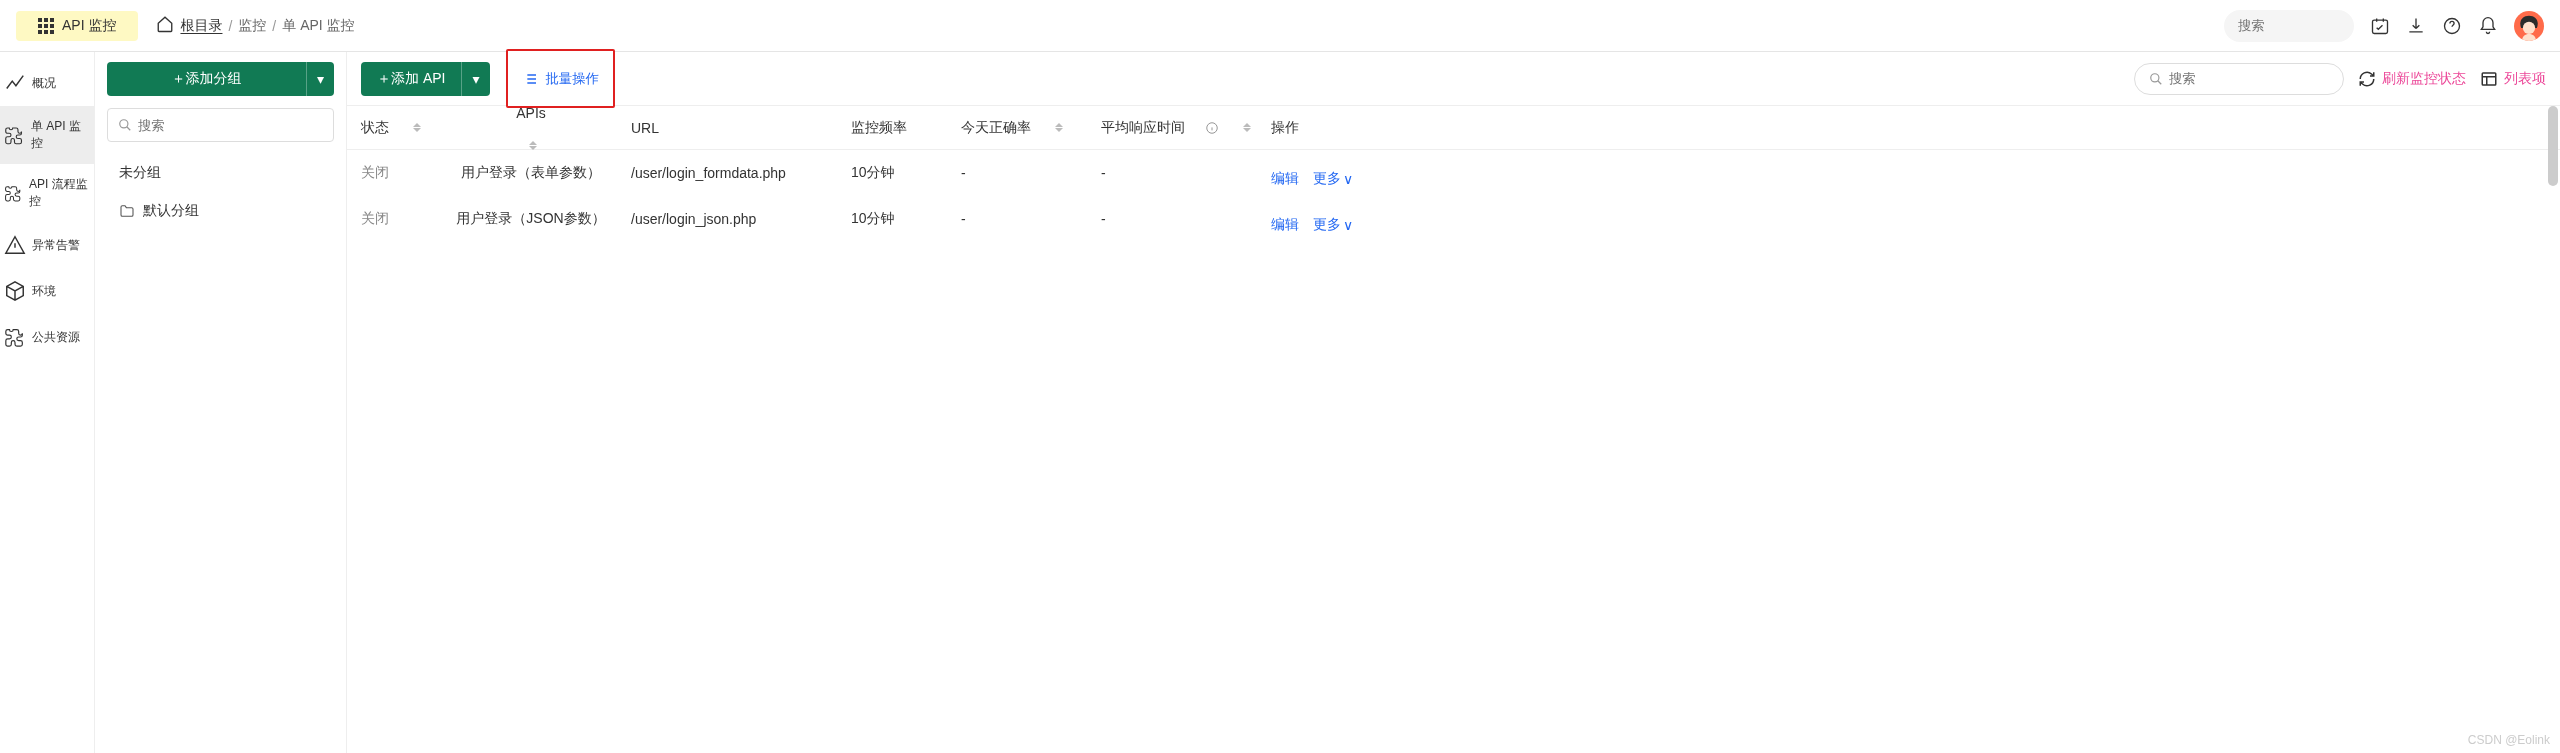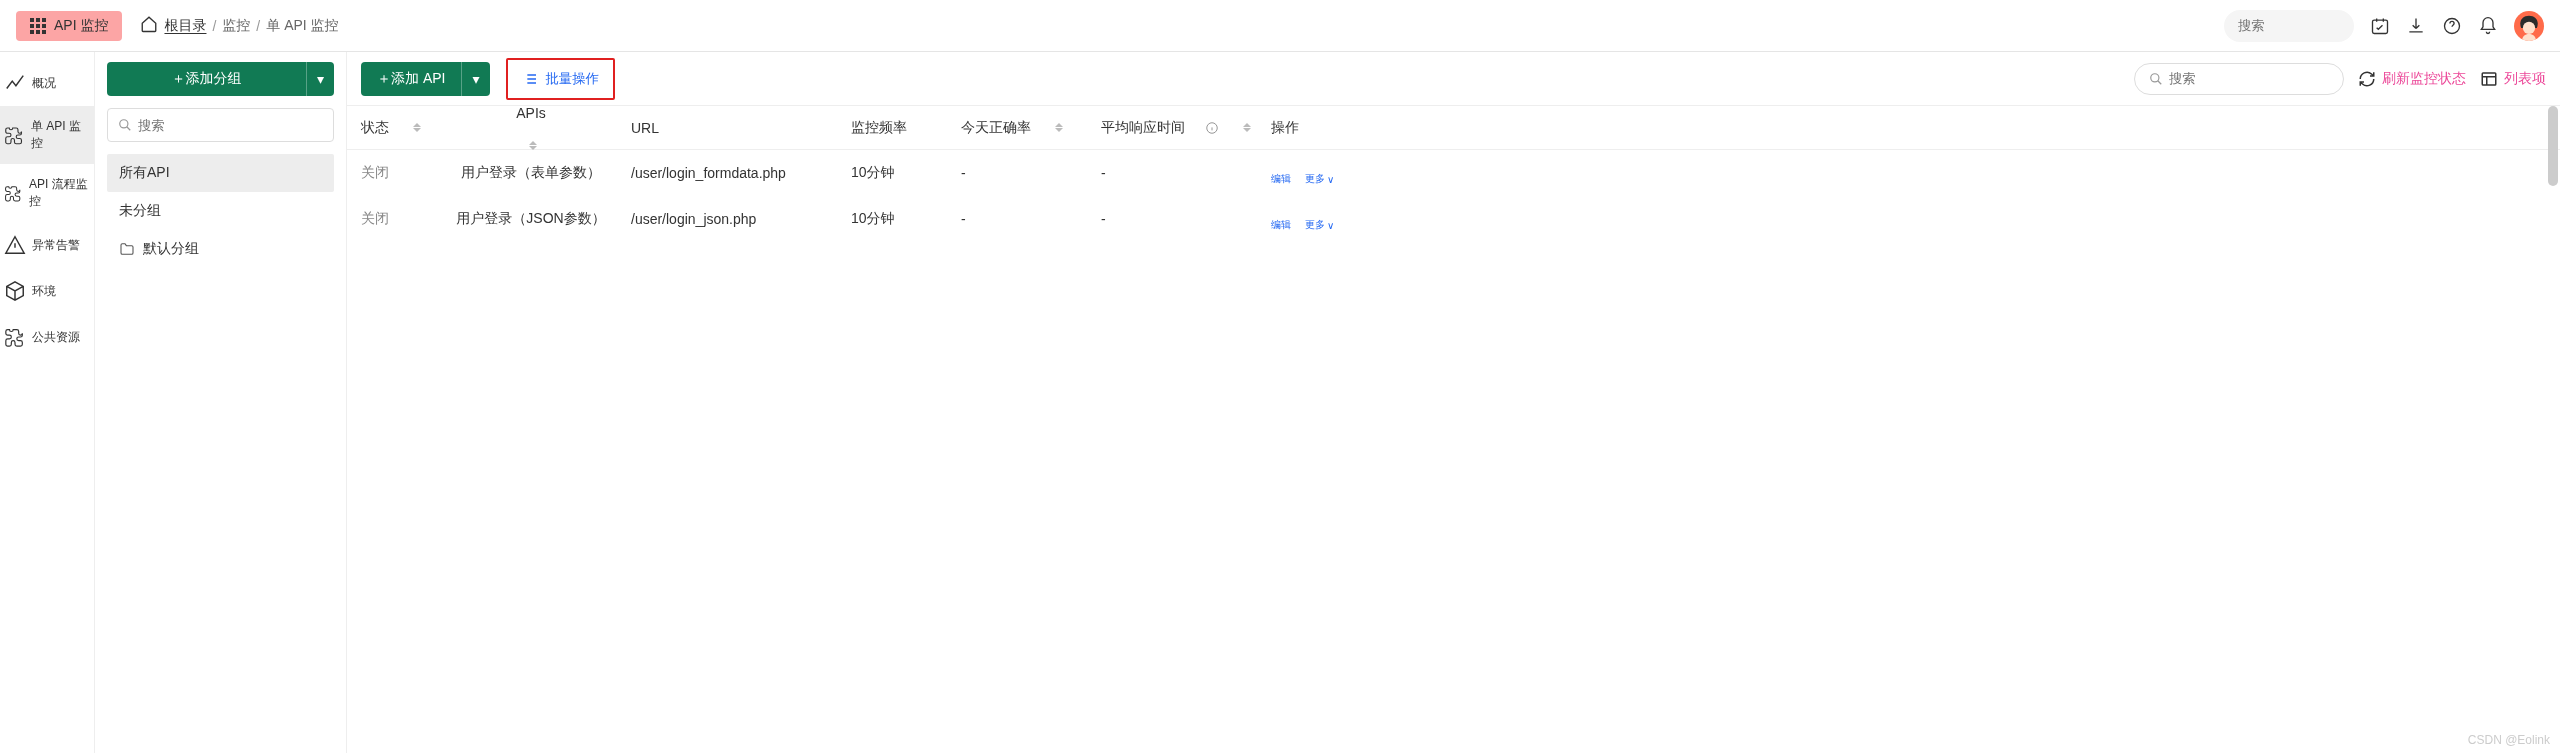--- a/index.html
+++ b/index.html
@@ -1,20 +1,20 @@
 <!DOCTYPE html>
 <html><head>
   <meta charset="utf-8">
   <style>
     * { box-sizing: border-box; margin: 0; padding: 0; }
     body { font-family: -apple-system, BlinkMacSystemFont, "Segoe UI", "PingFang SC", "Microsoft YaHei", sans-serif; font-size: 14px; color: #333; background: #fff; }
     
     
     .top-header { display: flex; align-items: center; height: 52px; border-bottom: 1px solid #e5e5e5; padding: 0 16px; }
-    .app-switch { display: flex; align-items: center; gap: 8px; padding: 6px 14px; background: #fca5a5; border-radius: 4px; margin-right: 18px; }
+    .app-switch { display: flex; align-items: center; gap: 8px; padding: 6px 22px; background: #fef9c3; border-radius: 4px; margin-right: 18px; }
     .grid-icon { display: grid; grid-template-columns: repeat(3, 4px); grid-template-rows: repeat(3, 4px); gap: 2px; }
     .grid-icon span { background: #333; }
     .app-switch-label { font-weight: 500; }
     .breadcrumb { display: flex; align-items: center; gap: 6px; color: #666; }
     .breadcrumb .home-icon { font-size: 16px; color: #333; }
     .breadcrumb-root { color: #333; font-weight: 500; text-decoration: underline; text-underline-offset: 3px; }
     .breadcrumb-sep { color: #999; }
     .top-right { margin-left: auto; display: flex; align-items: center; gap: 16px; }
     .search-pill { display: flex; align-items: center; width: 130px; height: 32px; border-radius: 16px; background: #f5f5f5; padding: 0 14px; color: #999; }
     .search-pill input { border: none; background: transparent; outline: none; width: 100%; color: #333; }
@@ -42,41 +42,41 @@
     .search-box input { border: none; outline: none; width: 100%; background: transparent; }
     .search-box svg { width: 14px; height: 14px; stroke: #999; fill: none; stroke-width: 2; flex-shrink: 0; }
     .group-list { display: flex; flex-direction: column; }
     .group-item { padding: 10px 12px; cursor: pointer; color: #333; border-radius: 2px; }
     .group-item.active { background: #ededed; }
     .group-item .folder-row { display: flex; align-items: center; gap: 8px; }
     
     
     .main { flex: 1; display: flex; flex-direction: column; position: relative; }
     .main-toolbar { display: flex; align-items: center; height: 54px; padding: 0 14px; gap: 16px; border-bottom: 1px solid #eee; }
-    .btn-outline-blue { border: 2.5px solid #e02020; color: #2468f2; background: #fff; padding: 4px 14px; height: 42px; border-radius: 2px; display: flex; align-items: center; gap: 8px; }
+    .btn-outline-blue { border: 2.5px solid #e02020; color: #2468f2; background: #fff; padding: 4px 14px; height: 59px; border-radius: 2px; display: flex; align-items: center; gap: 8px; }
     .btn-outline-blue svg { stroke: #2468f2; width: 16px; height: 16px; fill: none; stroke-width: 2; }
     .toolbar-right { margin-left: auto; display: flex; align-items: center; gap: 14px; }
     .search-round { display: flex; align-items: center; height: 32px; border: 1px solid #ddd; border-radius: 16px; padding: 0 14px; gap: 6px; color: #999; width: 210px; }
     .search-round input { border: none; outline: none; width: 100%; background: transparent; }
     .search-round svg { width: 14px; height: 14px; stroke: #999; fill: none; stroke-width: 2; flex-shrink: 0; }
     .toolbar-action { display: flex; align-items: center; gap: 6px; color: #ec4899; cursor: pointer; }
     .toolbar-action svg { width: 18px; height: 18px; stroke: #333; fill: none; stroke-width: 2; }
     .thead { display: flex; align-items: center; height: 44px; border-bottom: 1px solid #eee; padding: 0 14px; color: #333; font-weight: 500; }
     .th, .td { display: flex; align-items: center; gap: 20px; }
     .th svg.info { width: 14px; height: 14px; stroke: #888; fill: none; stroke-width: 1.5; }
     .col-status { width: 70px; }
     .col-apis { width: 200px; flex-direction: column; }
     .col-url { width: 220px; }
     .col-freq { width: 110px; }
     .col-rate { width: 140px; }
     .col-resp { width: 170px; }
     .col-ops { flex: 1; display: flex; align-items: center; gap: 14px; }
     .trow { display: flex; align-items: center; height: 46px; padding: 0 14px; color: #333; }
     .trow .col-status { color: #888; }
-    .link { color: #2468f2; cursor: pointer; font-size: 10px; margin-top: 12px; }
+    .link { color: #2468f2; cursor: pointer; font-size: 14px; margin-top: 12px; }
     .more { color: #2468f2; display: flex; align-items: center; gap: 2px; }
     .sort-caret { display: inline-flex; flex-direction: column; gap: 1px; margin-left: 4px; }
     .sort-caret i { width: 0; height: 0; border-left: 4px solid transparent; border-right: 4px solid transparent; }
     .sort-caret .up { border-bottom: 4px solid #bbb; }
     .sort-caret .down { border-top: 4px solid #bbb; }
     
     .scrollbar-v { position: absolute; right: 2px; top: 54px; width: 10px; height: 80px; background: #ccc; border-radius: 5px; }
     .watermark { position: absolute; bottom: 6px; right: 10px; font-size: 12px; color: #ccc; }
   </style>
 </head>
@@ -192,21 +192,20 @@
       <button class="btn btn-green btn-split" style="border-radius:0 4px 4px 0;">▾</button>
     </div>
     <div class="search-box">
       <svg viewBox="0 0 24 24">
           <circle cx="10" cy="10" r="7"></circle>
           <path d="M21 21l-6-6"></path>
         </svg>
       <input placeholder="搜索" style="">
     </div>
     <div class="group-list">
-      <div class="group-item active"><span>所有API</span></div>
       <div class="group-item"><span>未分组</span></div>
       <div class="group-item">
         <div class="folder-row">
           <svg viewBox="0 0 24 24" width="16" height="16" fill="none" stroke="#555" stroke-width="1.6">
               <path d="M3 6a2 2 0 012-2h4l2 3h8a2 2 0 012 2v9a2 2 0 01-2 2H5a2 2 0 01-2-2z"></path>
             </svg>
           <span>默认分组</span>
         </div>
       </div>
     </div>

